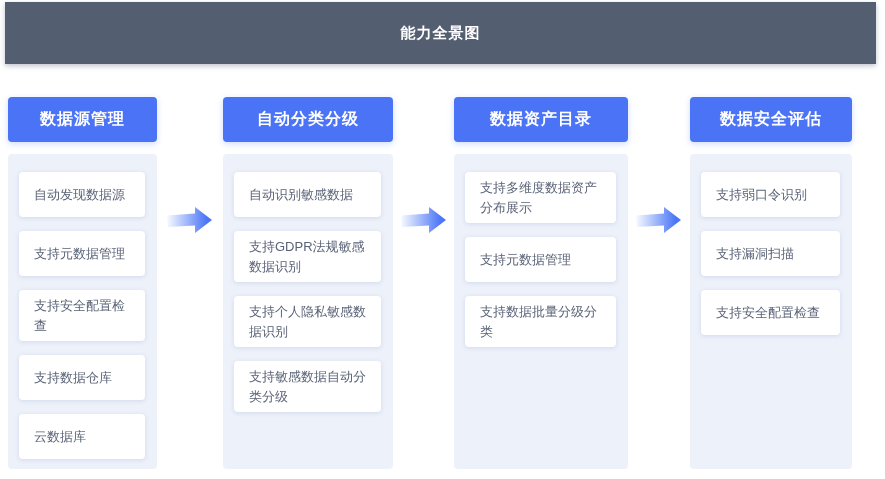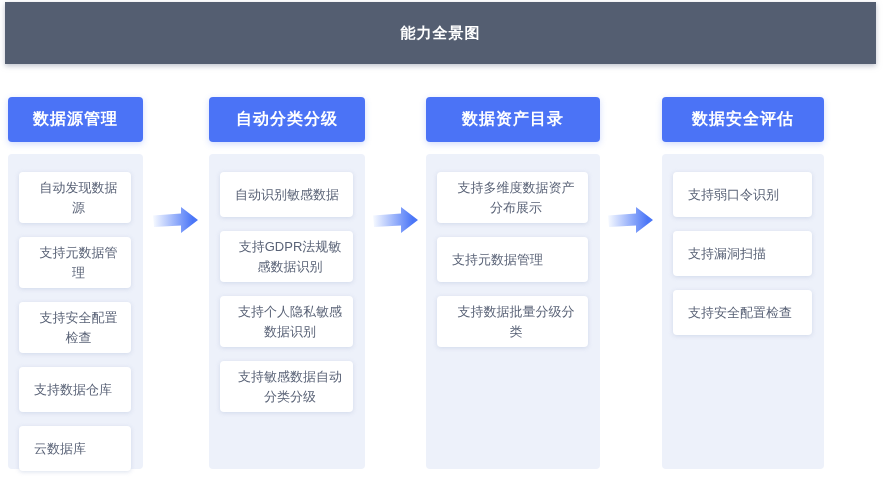--- a/index.html
+++ b/index.html
@@ -24,21 +24,21 @@
   .col-header{
     height:45px;border-radius:4px;
     background:var(--header-bg,#4b73f6);
     color:#ffffff;font-size:16px;font-weight:bold;letter-spacing:1px;
     display:flex;align-items:center;justify-content:center;
     box-shadow:0 2px 6px rgba(75,115,246,.25);
   }
   .col-panel{
     margin-top:12px;height:315px;border-radius:4px;
     background:var(--panel-bg,#edf1fa);
-    padding:18px 12px 0 11px;box-sizing:border-box;text-align:center;
+    padding:18px 12px 0 11px;box-sizing:border-box;
   }
   .card{
     background:#ffffff;border-radius:4px;min-height:45px;
     display:flex;align-items:center;
     padding:6px 8px 6px 15px;box-sizing:border-box;margin-bottom:14px;
     font-size:13px;line-height:1.5;color:var(--card-text,#5a6377);
     box-shadow:0 1px 4px rgba(176,188,214,.45);
   }
   .arrow-gap{
     flex:none;display:flex;justify-content:center;margin-top:109px;
@@ -55,36 +55,36 @@
       <stop offset="0.88" stop-color="#4b76f7"></stop>
     </linearGradient>
   </defs>
 </svg>
 
 <div class="page">
   <div class="banner">
     <span>能力全景图</span>
   </div>
   <div class="diagram" id="diagram">
-      <div class="column" style="width: 135px;">
+      <div class="column" style="width: 149px;">
         <div class="col-header">数据源管理</div>
         <div class="col-panel">
           <div class="card">自动发现数据源</div>
           <div class="card">支持元数据管理</div>
           <div class="card">支持安全配置检查</div>
           <div class="card">支持数据仓库</div>
           <div class="card">云数据库</div>
         </div>
       </div>
       <div class="arrow-gap" style="width: 66px;">
         <svg width="46" height="28" viewBox="0 0 46 28">
           <polygon points="0,9.5 28,7.5 28,1 45,14 28,27 28,19.5 1,21" fill="url(#arrowGrad)"></polygon>
         </svg>
       </div>
-      <div class="column" style="width: 156px;">
+      <div class="column" style="width: 170px;">
         <div class="col-header">自动分类分级</div>
         <div class="col-panel">
           <div class="card">自动识别敏感数据</div>
           <div class="card">支持GDPR法规敏感数据识别</div>
           <div class="card">支持个人隐私敏感数据识别</div>
           <div class="card">支持敏感数据自动分类分级</div>
         </div>
       </div>
       <div class="arrow-gap" style="width: 61px;">
         <svg width="46" height="28" viewBox="0 0 46 28">

